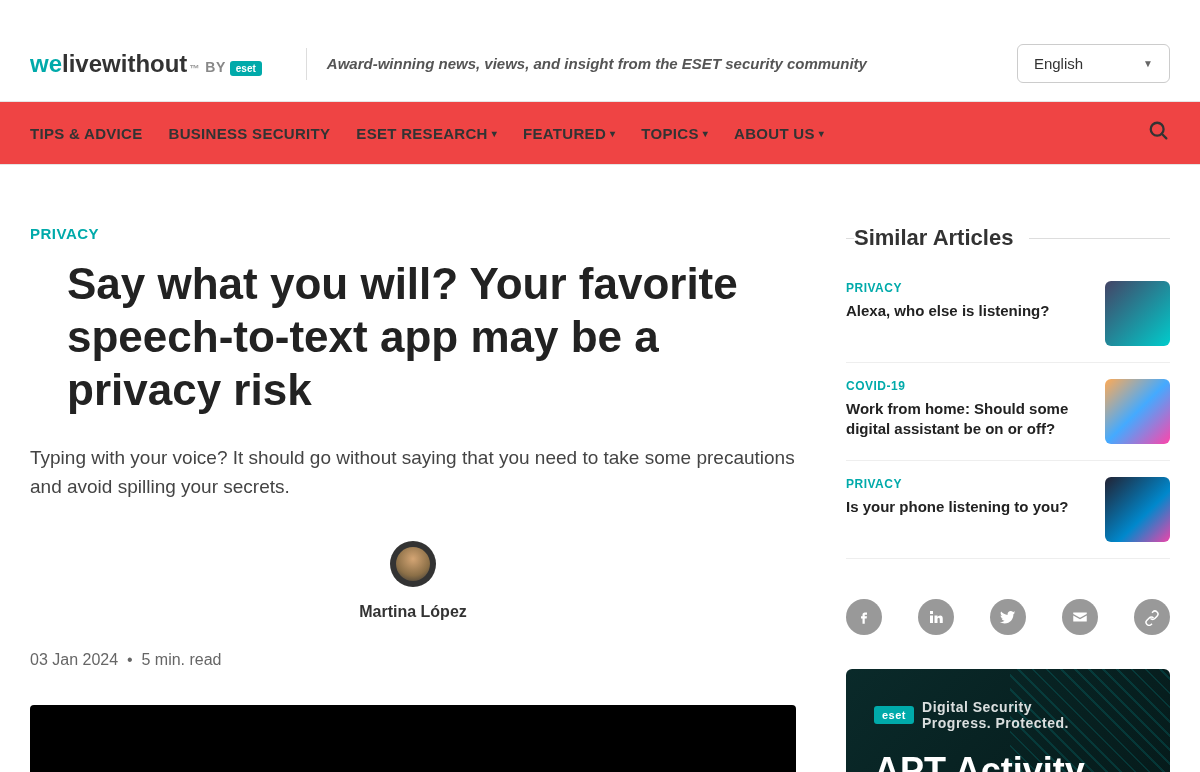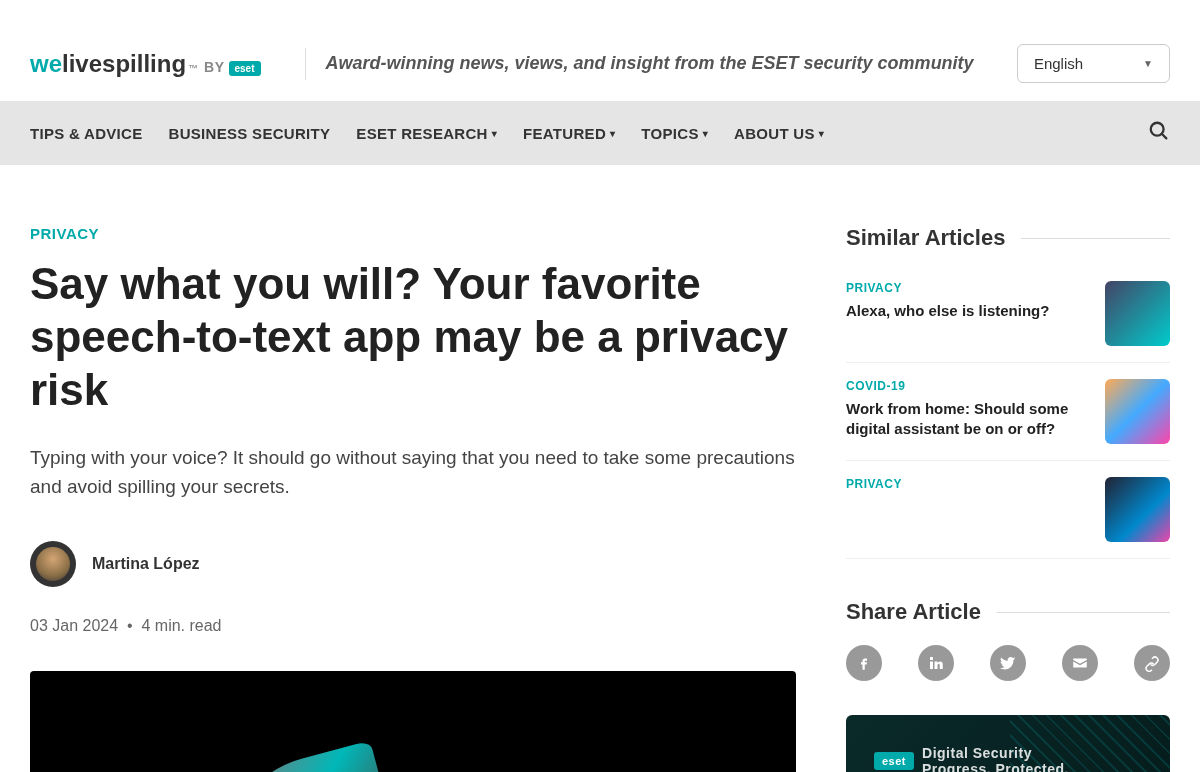--- a/index.html
+++ b/index.html
@@ -4,53 +4,53 @@
   <style>
     * { margin: 0; padding: 0; box-sizing: border-box; }
     body { font-family: -apple-system, BlinkMacSystemFont, 'Segoe UI', Arial, sans-serif; background: #fff; color: #333; }
     
     
     .top-header { display: flex; align-items: center; padding: 18px 30px; border-bottom: 1px solid #e5e5e5; margin-top: 26px; }
     .logo { display: flex; align-items: baseline; font-size: 24px; font-weight: 600; color: #333; margin-right: 24px; }
     .logo .by-eset { font-size: 14px; color: #888; margin-left: 6px; letter-spacing: 0.5px; }
     .logo .eset-badge { background: #0aa; color: #fff; font-size: 10px; padding: 2px 6px; border-radius: 3px; margin-left: 4px; font-weight: 700; }
     .divider-v { width: 1px; height: 32px; background: #ddd; margin: 0 20px; }
-    .tagline { font-style: italic; font-weight: 600; color: #555; font-size: 18px; flex: 1; }
+    .tagline { font-style: italic; font-weight: 600; color: #555; font-size: 15px; flex: 1; }
     .lang-select { margin-left: auto; border: 1px solid #ccc; border-radius: 6px; padding: 10px 16px; display: flex; align-items: center; gap: 60px; cursor: pointer; font-size: 15px; }
     .lang-select .caret { font-size: 10px; color: #666; }
     
     
-    .nav { display: flex; align-items: center; padding: 18px 30px; background: #e5e5e5; border-bottom: 1px solid #e5e5e5; }
+    .nav { display: flex; align-items: center; padding: 18px 30px; background: #ef4444; border-bottom: 1px solid #e5e5e5; }
     .nav-item { font-weight: 700; font-size: 15px; color: #333; margin-right: 26px; cursor: pointer; display: flex; align-items: center; gap: 4px; letter-spacing: 0.3px; }
     .nav-item .caret { font-size: 10px; }
     .nav-spacer { flex: 1; }
     .search-icon { cursor: pointer; }
     
     
     .main { display: flex; padding: 60px 30px 0 30px; gap: 50px; max-width: 1200px; margin: 0 auto; }
     .article { flex: 1; min-width: 0; }
     .sidebar { width: 324px; flex-shrink: 0; }
     
     
     .category { color: #0aa; font-weight: 700; font-size: 15px; letter-spacing: 0.5px; margin-bottom: 16px; }
-    .title { font-size: 44px; font-weight: 700; line-height: 1.2; color: #222; margin-bottom: 28px; }
+    .title { font-size: 44px; font-weight: 700; line-height: 1.2; color: #222; margin-bottom: 28px; margin-left: 37px; }
     .subtitle { font-size: 19px; color: #444; line-height: 1.5; margin-bottom: 40px; }
-    .author-row { display: flex; align-items: center; gap: 16px; margin-bottom: 30px; }
+    .author-row { display: flex; align-items: center; gap: 16px; margin-bottom: 30px; flex-direction: column; }
     .avatar { width: 46px; height: 46px; border-radius: 50%; background: #333; display: flex; align-items: center; justify-content: center; overflow: hidden; }
     .avatar-inner { width: 34px; height: 34px; border-radius: 50%; background: radial-gradient(circle at 50% 35%, #d4a574 0%, #8b6f47 60%, #333 100%); }
     .author-name { font-weight: 700; font-size: 16px; }
     .meta-row { color: #666; font-size: 16px; margin-bottom: 36px; }
     .hero-image { width: 100%; height: 186px; background: #000; border-radius: 4px; position: relative; overflow: hidden; }
     .hero-bar { position: absolute; left: 14%; bottom: 0; width: 42px; height: 84px; background: #0cc; }
     .hero-hand { position: absolute; left: 28%; bottom: 10px; width: 140px; height: 90px; background: linear-gradient(135deg, #888 0%, #0cc 50%, #555 100%); border-radius: 50% 10% 10% 50%; transform: rotate(-15deg); opacity: 0.9; }
     
     
     .sidebar-heading { font-size: 22px; font-weight: 600; color: #333; margin-bottom: 12px; position: relative; }
     .sidebar-heading::after { content: ''; position: absolute; left: 0; right: 0; top: 50%; height: 1px; background: #ddd; z-index: -1; }
-    .sidebar-heading span { background: #fff; padding-right: 16px; position: relative; z-index: 1; }
+    .sidebar-heading span { background: #fff; padding-right: 16px; position: relative; z-index: 1; margin-left: 8px; }
     
     .similar-list { margin-bottom: 40px; }
     .similar-item { display: flex; gap: 14px; padding: 16px 0; border-bottom: 1px solid #eee; cursor: pointer; }
     .similar-item:first-child { padding-top: 18px; }
     .similar-text { flex: 1; }
     .similar-cat { color: #0aa; font-weight: 700; font-size: 12px; letter-spacing: 0.5px; margin-bottom: 6px; }
     .similar-title { font-weight: 700; font-size: 15px; line-height: 1.35; color: #222; }
     .thumb { width: 65px; height: 65px; border-radius: 6px; flex-shrink: 0; }
     .thumb-1 { background: linear-gradient(135deg, #446 0%, #0cc 100%); }
     .thumb-2 { background: linear-gradient(135deg, #fa5 0%, #4af 50%, #f4a 100%); }
@@ -67,21 +67,21 @@
     .promo-brand-sub { font-size: 14px; opacity: 0.85; }
     .promo-title { font-size: 36px; font-weight: 700; line-height: 1.1; margin-top: 20px; position: relative; }
   </style>
 </head>
 <body>
 
 <div class="top-header">
   <div class="logo">
     <span style="color:#0aa;">we</span>
       <span>live</span>
-      <span>spilling</span>
+      <span>without</span>
     <span style="font-size:10px; color:#999; margin-left:2px; vertical-align:super;">™</span>
     <span class="by-eset">BY</span>
     <span class="eset-badge">eset</span>
   </div>
   <div class="divider-v"></div>
   <div class="tagline">Award-winning news, views, and insight from the ESET security community</div>
   <div class="lang-select">
     <span>English</span>
     <span class="caret">▼</span>
   </div>
@@ -126,21 +126,21 @@
     <p class="subtitle">Typing with your voice? It should go without saying that you need to take some precautions and avoid spilling your secrets.</p>
     <div class="author-row">
       <div class="avatar">
         <div class="avatar-inner"></div>
       </div>
       <div class="author-name">Martina López</div>
     </div>
     <div class="meta-row">
       <span>03 Jan 2024</span>
       &nbsp;<span>•</span>&nbsp;
-      <span>4 min. read</span>
+      <span>5 min. read</span>
     </div>
     <div class="hero-image">
       <div class="hero-bar"></div>
       <div class="hero-hand"></div>
     </div>
   </article>
 
   <aside class="sidebar">
     <h2 class="sidebar-heading"><span>Similar Articles</span></h2>
     <div class="similar-list">
@@ -154,26 +154,26 @@
       <div class="similar-item">
         <div class="similar-text">
           <div class="similar-cat">COVID-19</div>
           <div class="similar-title">Work from home: Should some digital assistant be on or off?</div>
         </div>
         <div class="thumb thumb-2"></div>
       </div>
       <div class="similar-item">
         <div class="similar-text">
           <div class="similar-cat">PRIVACY</div>
+          <div class="similar-title">Is your phone listening to you?</div>
         </div>
         <div class="thumb thumb-3"></div>
       </div>
     </div>
 
-    <h2 class="sidebar-heading"><span>Share Article</span></h2>
     <div class="share-row">
       <div class="share-btn">
         <svg viewBox="0 0 24 24">
             <path d="M13 9h3V6h-3c-1.7 0-3 1.3-3 3v2H8v3h2v7h3v-7h2.5l.5-3H13V9z"></path>
           </svg>
       </div>
       <div class="share-btn">
         <svg viewBox="0 0 24 24">
             <path d="M4 4h4v4H4zM4 10h4v10H4zM10 10h4v2c.5-1 2-2 3.5-2 2.5 0 3.5 1.5 3.5 4v6h-4v-5c0-1-.5-2-1.5-2s-1.5 1-1.5 2v5h-4z"></path>
           </svg>

